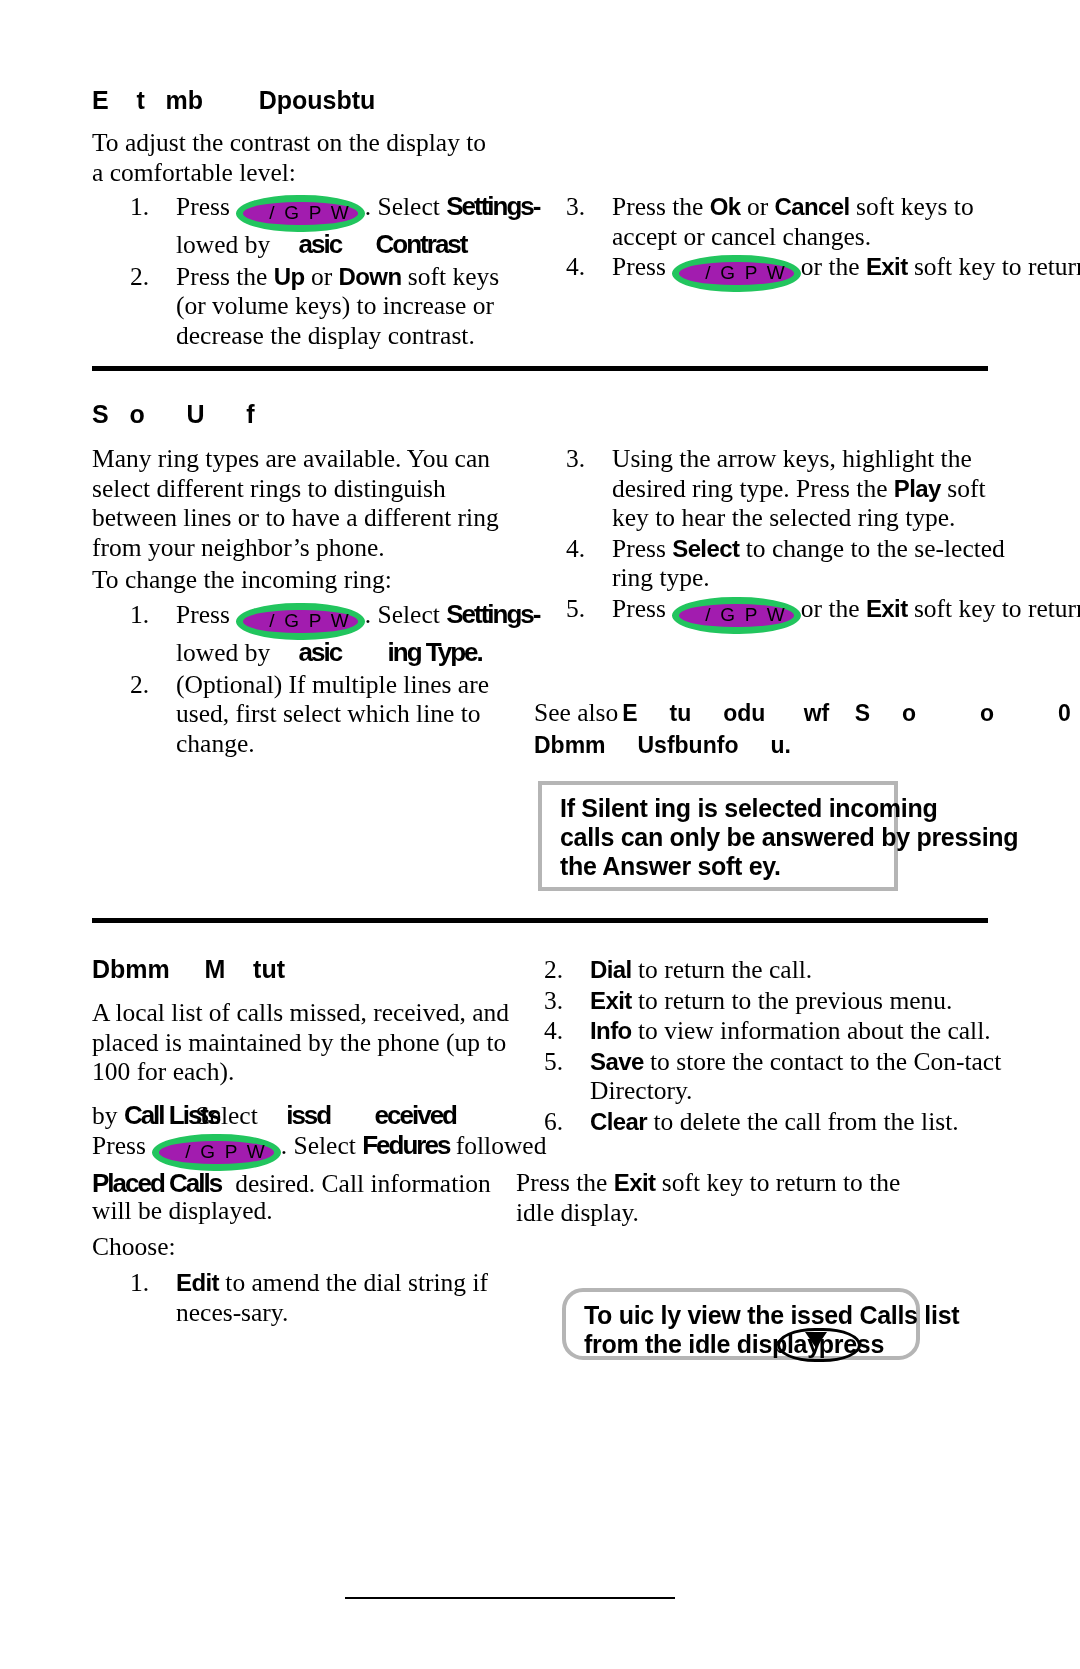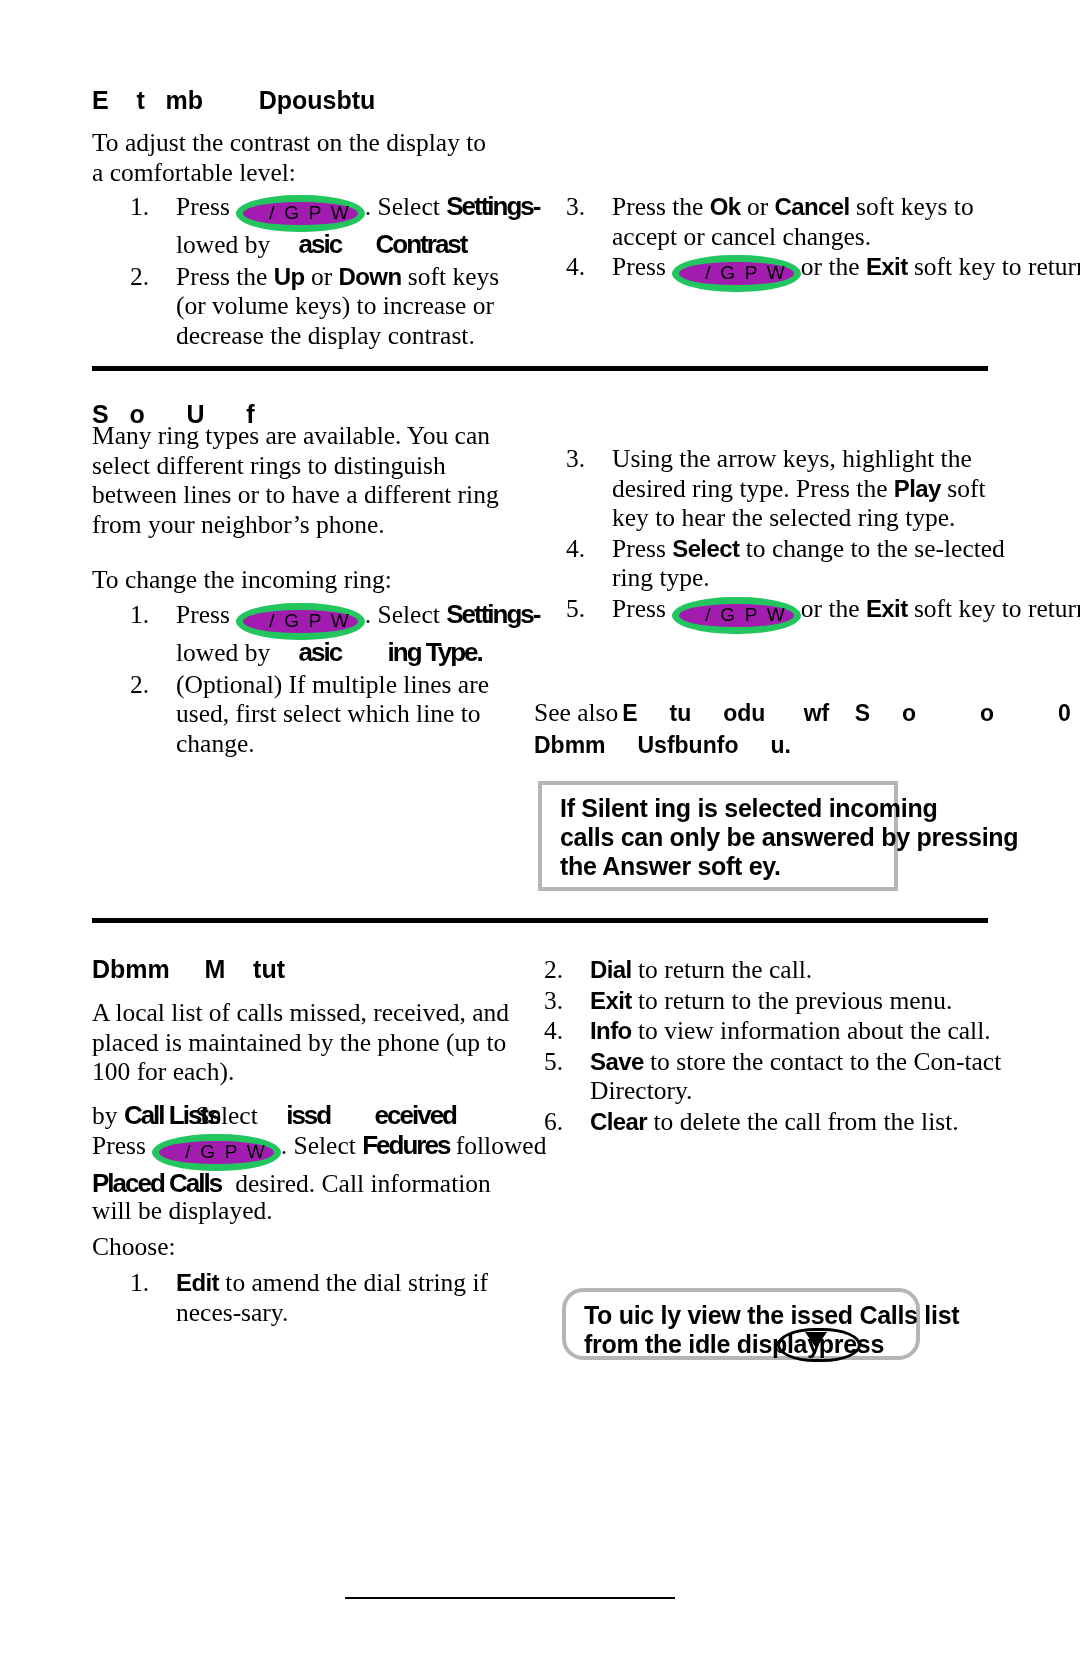--- a/index.html
+++ b/index.html
@@ -141,21 +141,21 @@
       </li>
     </ul>
   </div>
 
   <div class="rule" style="top:366px;"></div>
 
   <div class="blk colL" style="top:400px;">
     <div class="h-sec">S   o      U      f</div>
   </div>
 
-  <div class="blk colL body-t" style="top:421px;width:420px;">Many ring types are available.  You can select different rings to distinguish between lines or to have a different ring from your neighbor’s phone.</div>
+  <div class="blk colL body-t" style="top:444px;width:420px;">Many ring types are available.  You can select different rings to distinguish between lines or to have a different ring from your neighbor’s phone.</div>
   <div class="blk colL body-t" style="top:565px;width:420px;">To change the incoming ring:</div>
 
   <div class="blk" style="top:600px;left:130px;width:410px;">
     <ul class="olist">
       <li>
         <span class="num">1.</span>
         <span class="nw">
           <span>Press</span>
           <span class="keycap">/ G P W</span><span>. Select</span>
           <span class="b-heavy">Settings</span><span class="b-heavy">-</span>
@@ -275,20 +275,25 @@
         <span>to store the contact to the Con-tact Directory.</span>
       </li>
       <li>
         <span class="num">6.</span>
         <span class="b-sans">Clear</span>
         <span>to delete the call from the list.</span>
       </li>
     </ul>
   </div>
 
+  <div class="blk body-t" style="top:1168px;left:516px;width:420px;">
+    <span>Press the</span>
+    <span class="b-sans">Exit</span>
+    <span>soft key to return to the idle display.</span>
+  </div>
 
   <div class="note" style="left:562px;top:1288px;width:358px;height:72px;border-radius:21px;">
     <div class="note-txt">To     uic   ly view the     issed Calls list</div>
     <div class="note-txt" style="top:38px;">
       <span>from the idle display</span><span style="position:relative;display:inline-block;margin-left:-2px;">
         <span style="display:inline-block;border:3px solid #000;border-radius:50%/55%;width:78px;height:28px;position:absolute;left:-42px;top:-2px;"></span>
         <span style="position:absolute;left:-14px;top:2px;width:0;height:0;border-left:11px solid transparent;border-right:11px solid transparent;border-top:16px solid #000;"></span>
         <span style="position:relative;">press</span>
       </span>
     </div>

